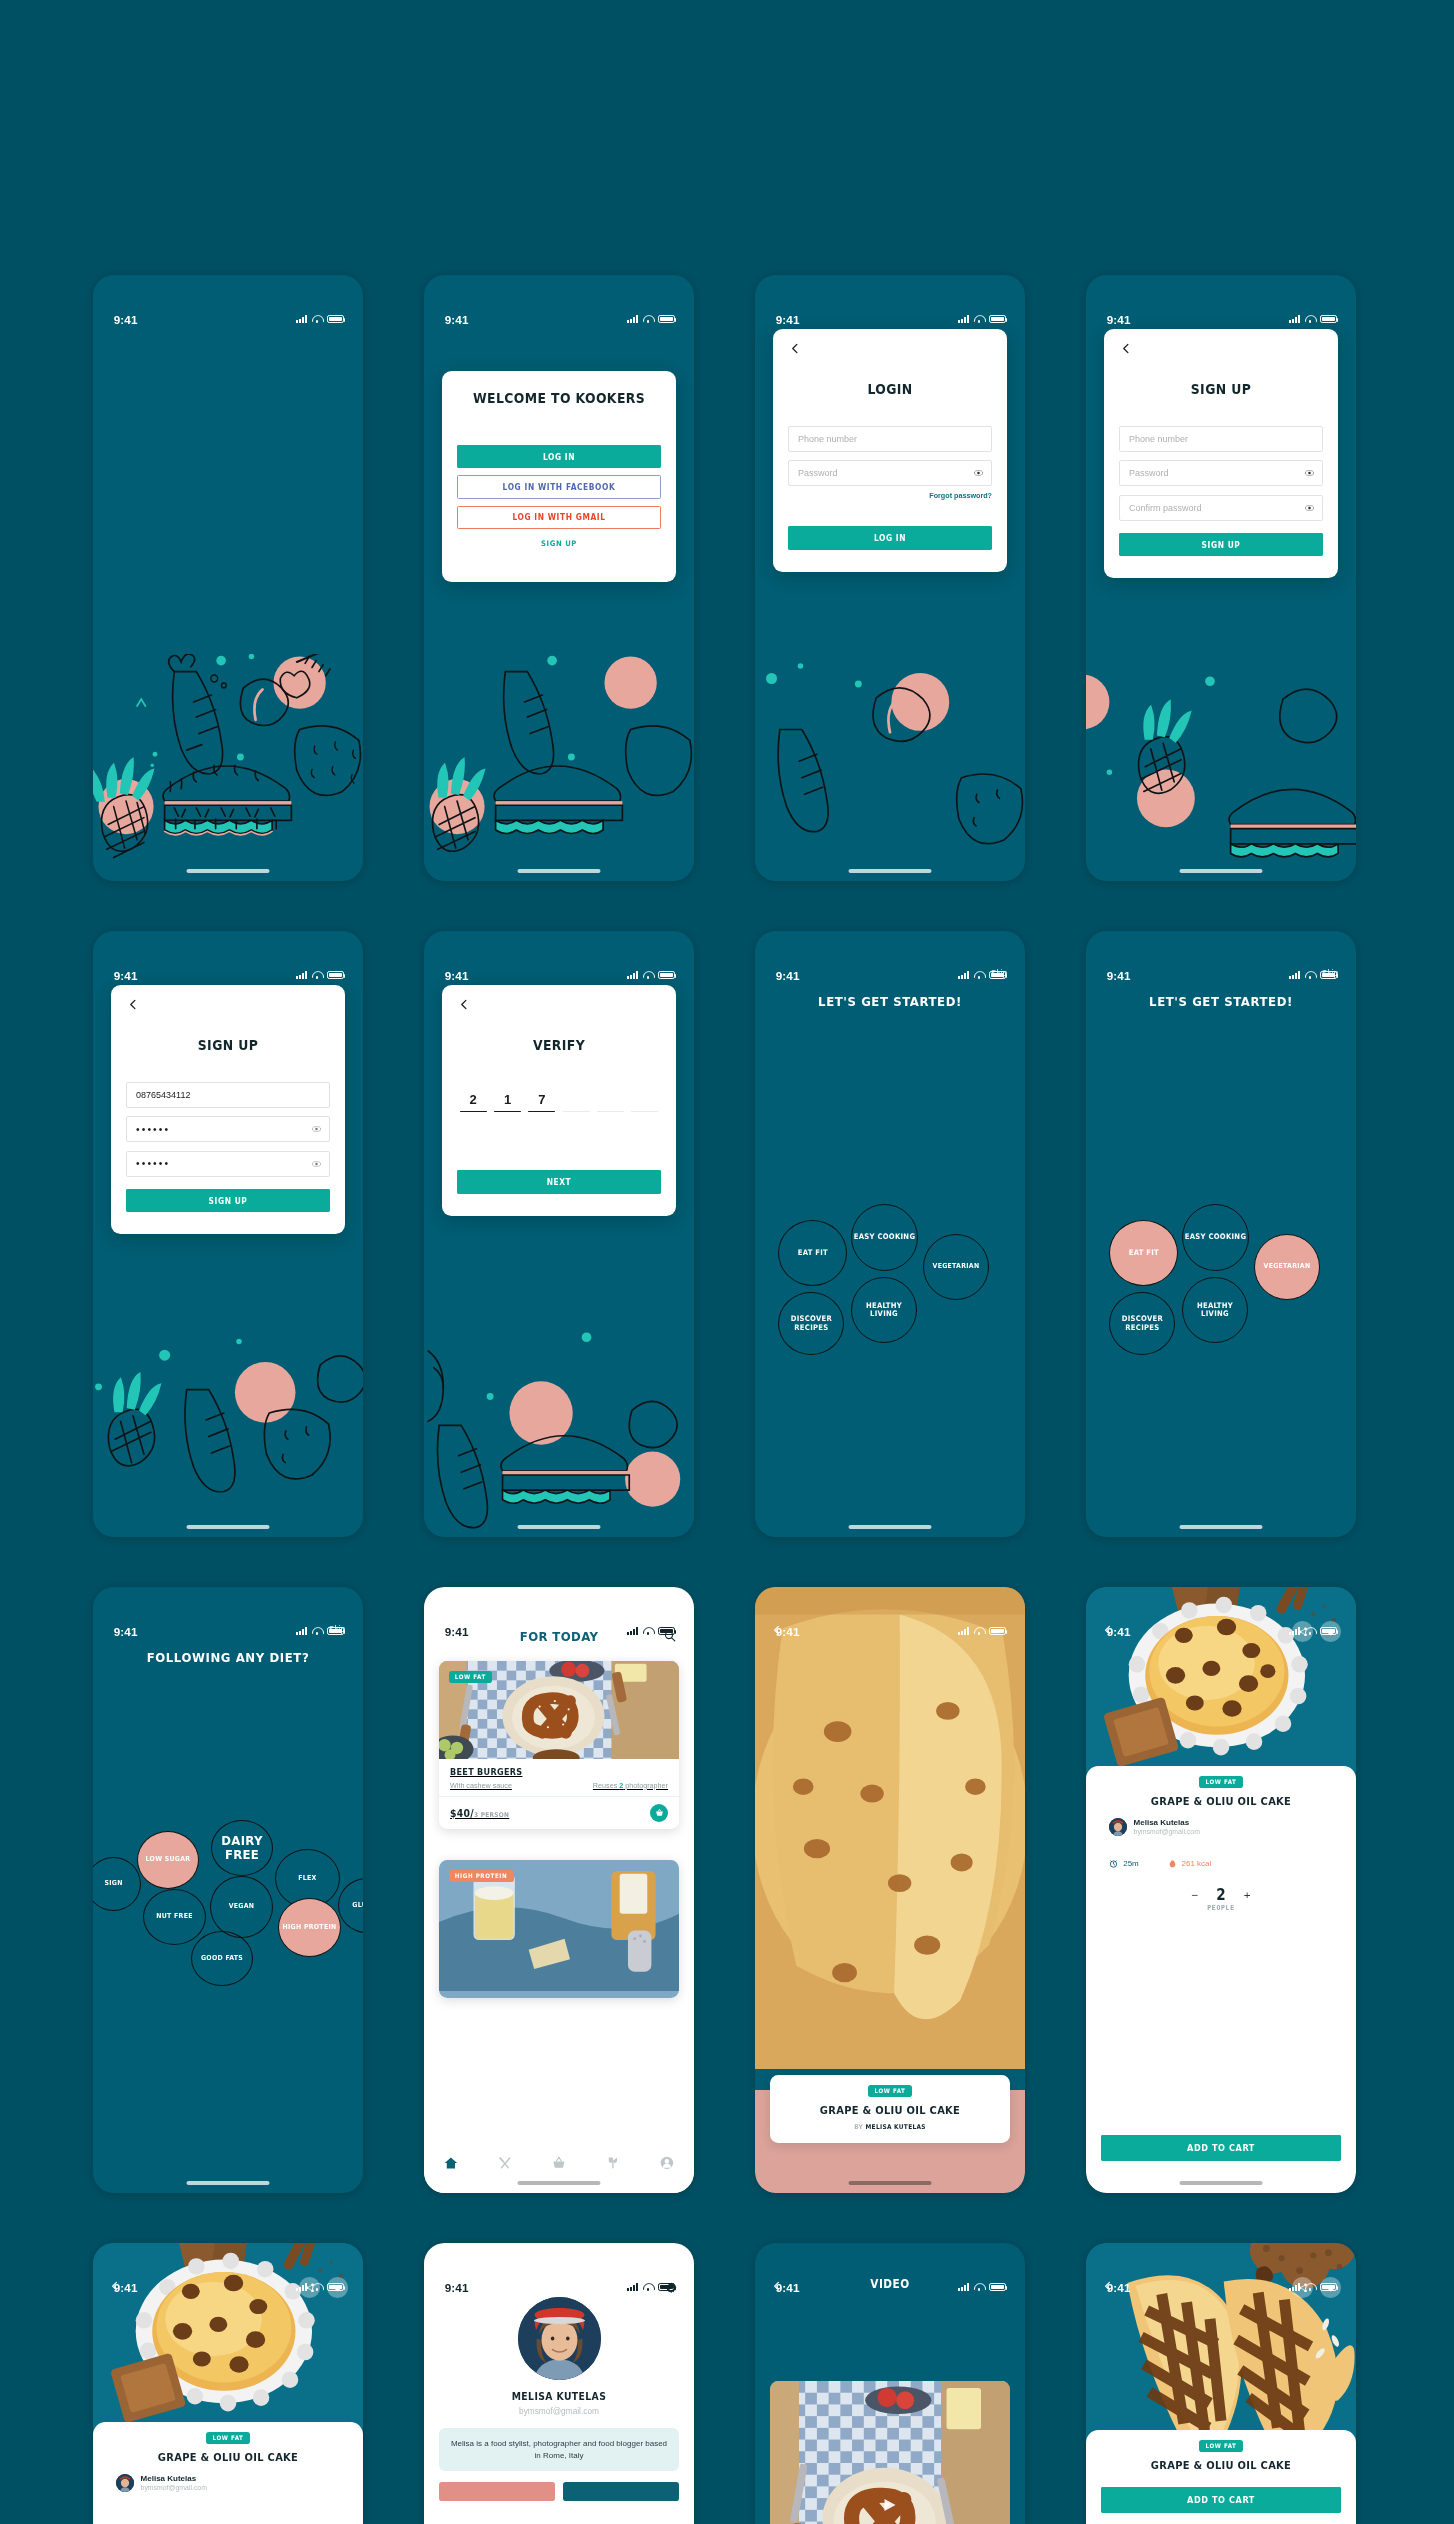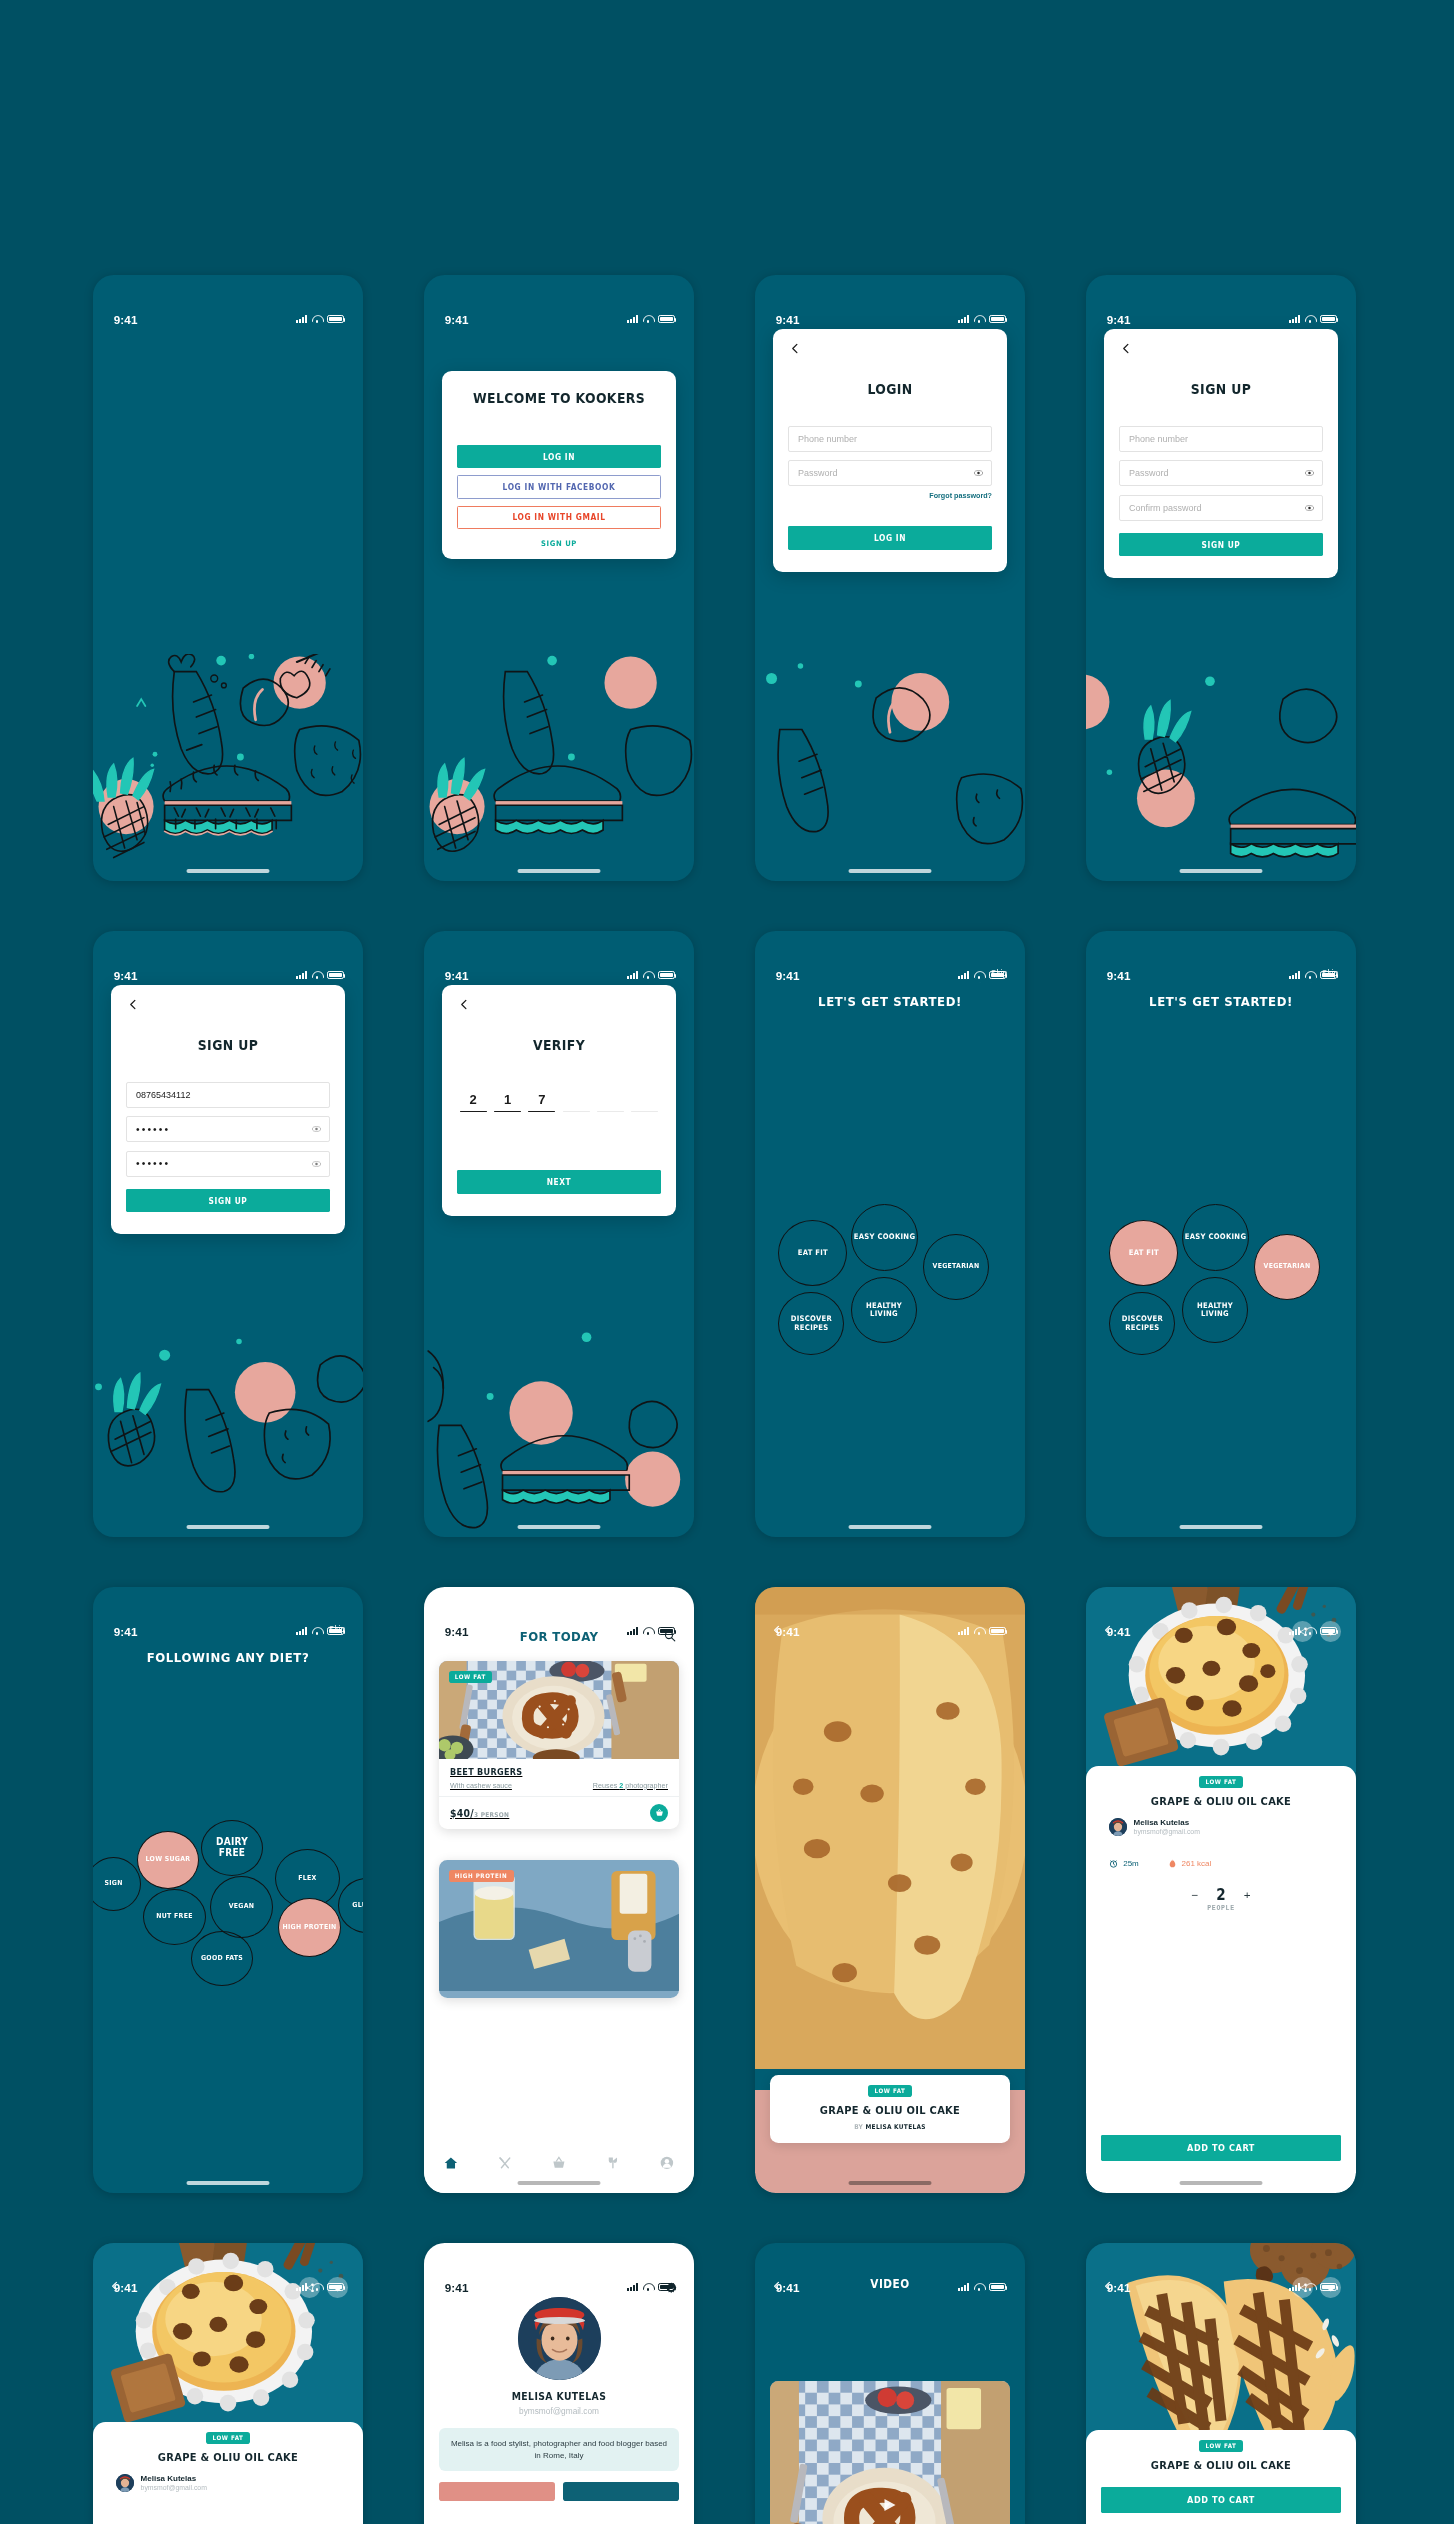--- a/index.html
+++ b/index.html
@@ -420,21 +420,21 @@
           </g>
           <path d="M300 110 q50 -16 86 16 q10 46 -24 74 q-46 20 -66 -30 q-8 -40 4 -60z"></path>
         </g>
         <g fill="#23c6b6">
             <circle cx="186" cy="10" r="7"></circle>
             <circle cx="214" cy="150" r="5"></circle>
           </g>
       </svg>
     </div>
 
-    <div class="sheet" style="top:96px;padding:19px 15px 11px;">
+    <div class="sheet" style="top:96px;padding:19px 15px 34px;">
       <div class="cond-wrap">
           <div class="sheet-title">WELCOME TO KOOKERS</div>
         </div>
       <div style="height:39px"></div>
       <div class="btn btn-primary">LOG IN</div>
       <div style="height:6.9px"></div>
       <div class="btn btn-outline-blue">LOG IN WITH FACEBOOK</div>
       <div style="height:6.9px"></div>
       <div class="btn btn-outline-red">LOG IN WITH GMAIL</div>
       <div style="height:9.6px"></div>
@@ -847,21 +847,21 @@
     <div class="cond-wrap" style="position:absolute;top:63px;left:0;right:0;z-index:25;">
       <div class="ob-title" style="position:static;">FOLLOWING ANY DIET?</div>
     </div>
     <div class="bubbles">
       <div class="bub" style="left:-6.9px;top:270px;width:55px;height:54px;font-size:6.9px;">
         <span>SIGN</span>
       </div>
       <div class="bub sel" style="left:44px;top:244px;width:62px;height:58px;font-size:6.9px;">
         <span>LOW SUGAR</span>
       </div>
-      <div class="bub" style="left:108px;top:233px;width:62px;height:56px;font-size:10px;">
+      <div class="bub" style="left:118px;top:233px;width:62px;height:56px;font-size:13px;">
         <span>DAIRY FREE</span>
       </div>
       <div class="bub" style="left:182px;top:262px;width:65px;height:59px;font-size:6.9px;">
         <span>FLEX</span>
       </div>
       <div class="bub" style="left:245px;top:291px;width:58px;height:55px;font-size:6.9px;">
         <span>GLUTEN</span>
       </div>
       <div class="bub" style="left:50px;top:302px;width:63px;height:56px;font-size:6.9px;">
         <span>NUT FREE</span>

